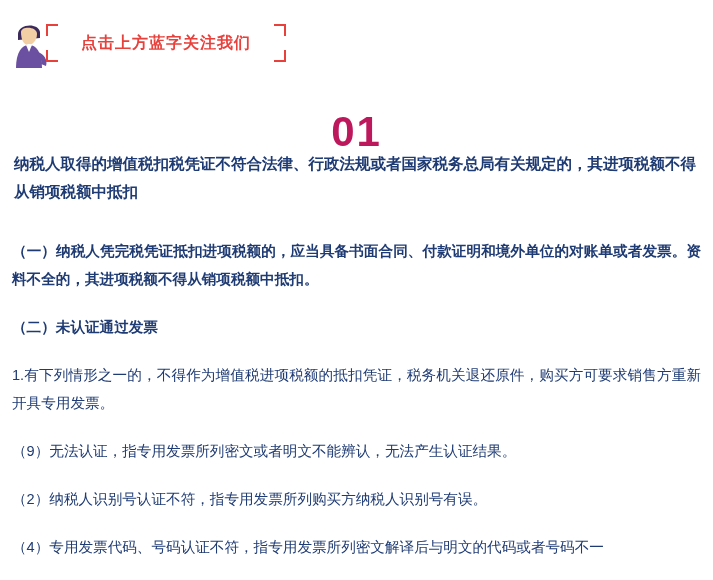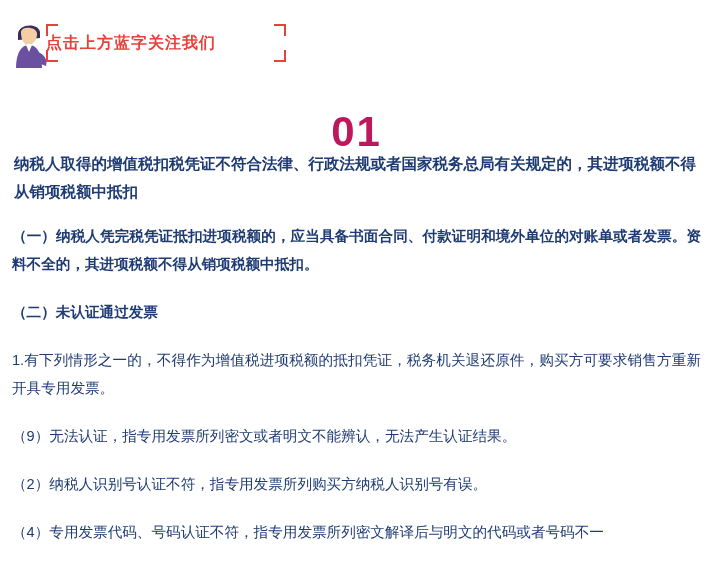--- a/index.html
+++ b/index.html
@@ -52,20 +52,21 @@
   .corner.tr { right: 0; top: 0; border-right: 2px solid #e8413c; border-top: 2px solid #e8413c; }
   .corner.bl { left: 0; bottom: 0; border-left: 2px solid #e8413c; border-bottom: 2px solid #e8413c; }
   .corner.br { right: 0; bottom: 0; border-right: 2px solid #e8413c; border-bottom: 2px solid #e8413c; }
   .banner-text {
     position: absolute;
     left: 0;
     top: 0;
     width: 240px;
     height: 38px;
     line-height: 38px;
+    text-align: center;
     color: #e8413c;
     font-size: 16px;
     font-weight: bold;
     letter-spacing: 1px;
     white-space: nowrap;
   }
 
   
   .section-number {
     position: absolute;
@@ -102,20 +103,21 @@
   }
   p.para {
     margin: 0 0 20px 0;
     color: #1f3b73;
     font-size: 14.6px;
     line-height: 28px;
     text-align: justify;
   }
   p.bold {
     font-weight: bold;
+    margin-top: 15px;
   }
 </style>
 </head>
 <body>
 
 <div class="page">
 
   <div class="banner">
     <div class="banner-avatar">
       <svg viewBox="0 0 44 50" width="44" height="50" aria-hidden="true">

